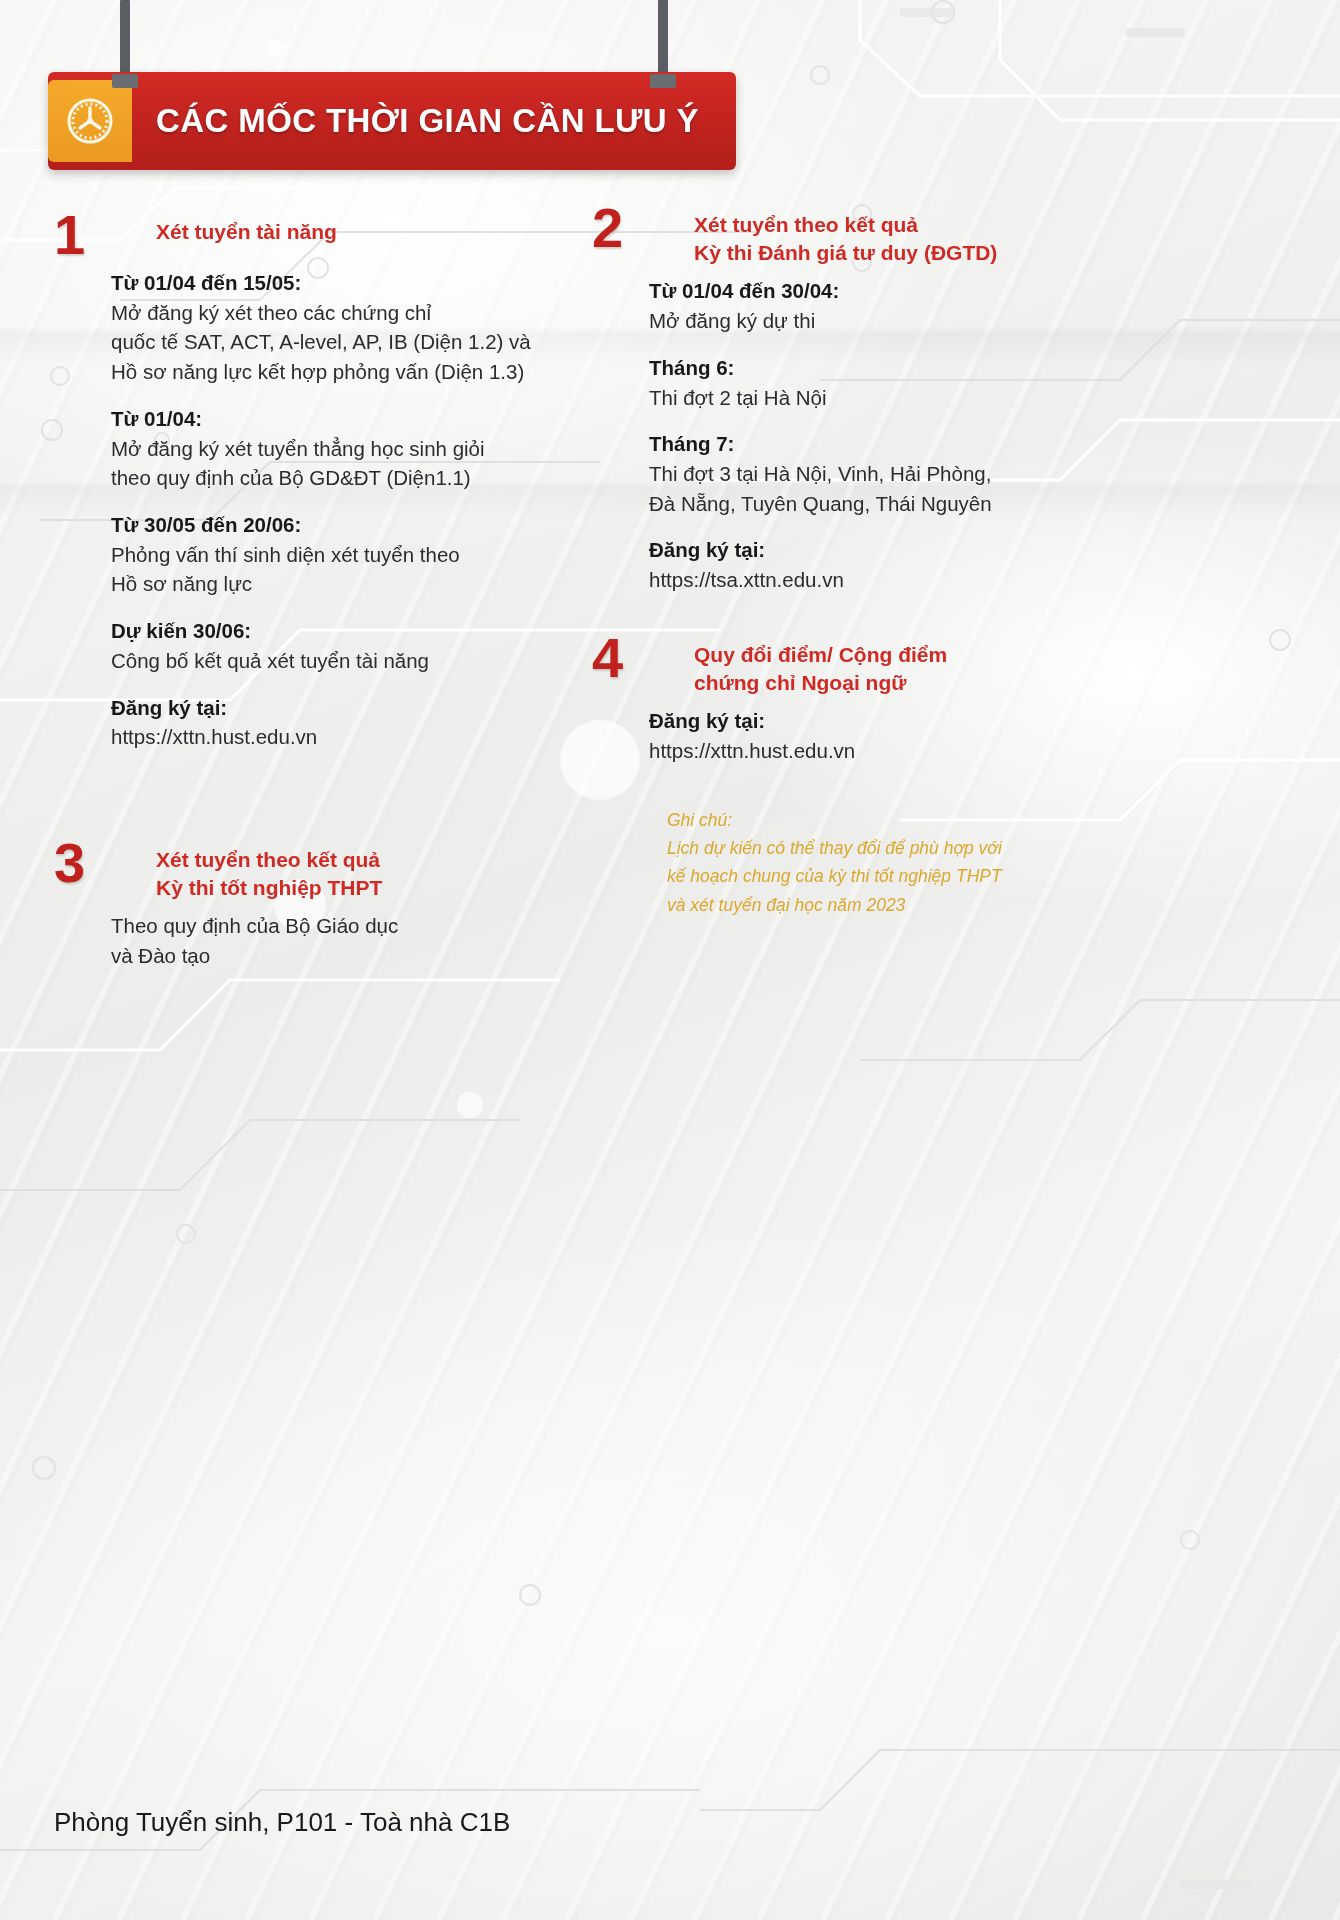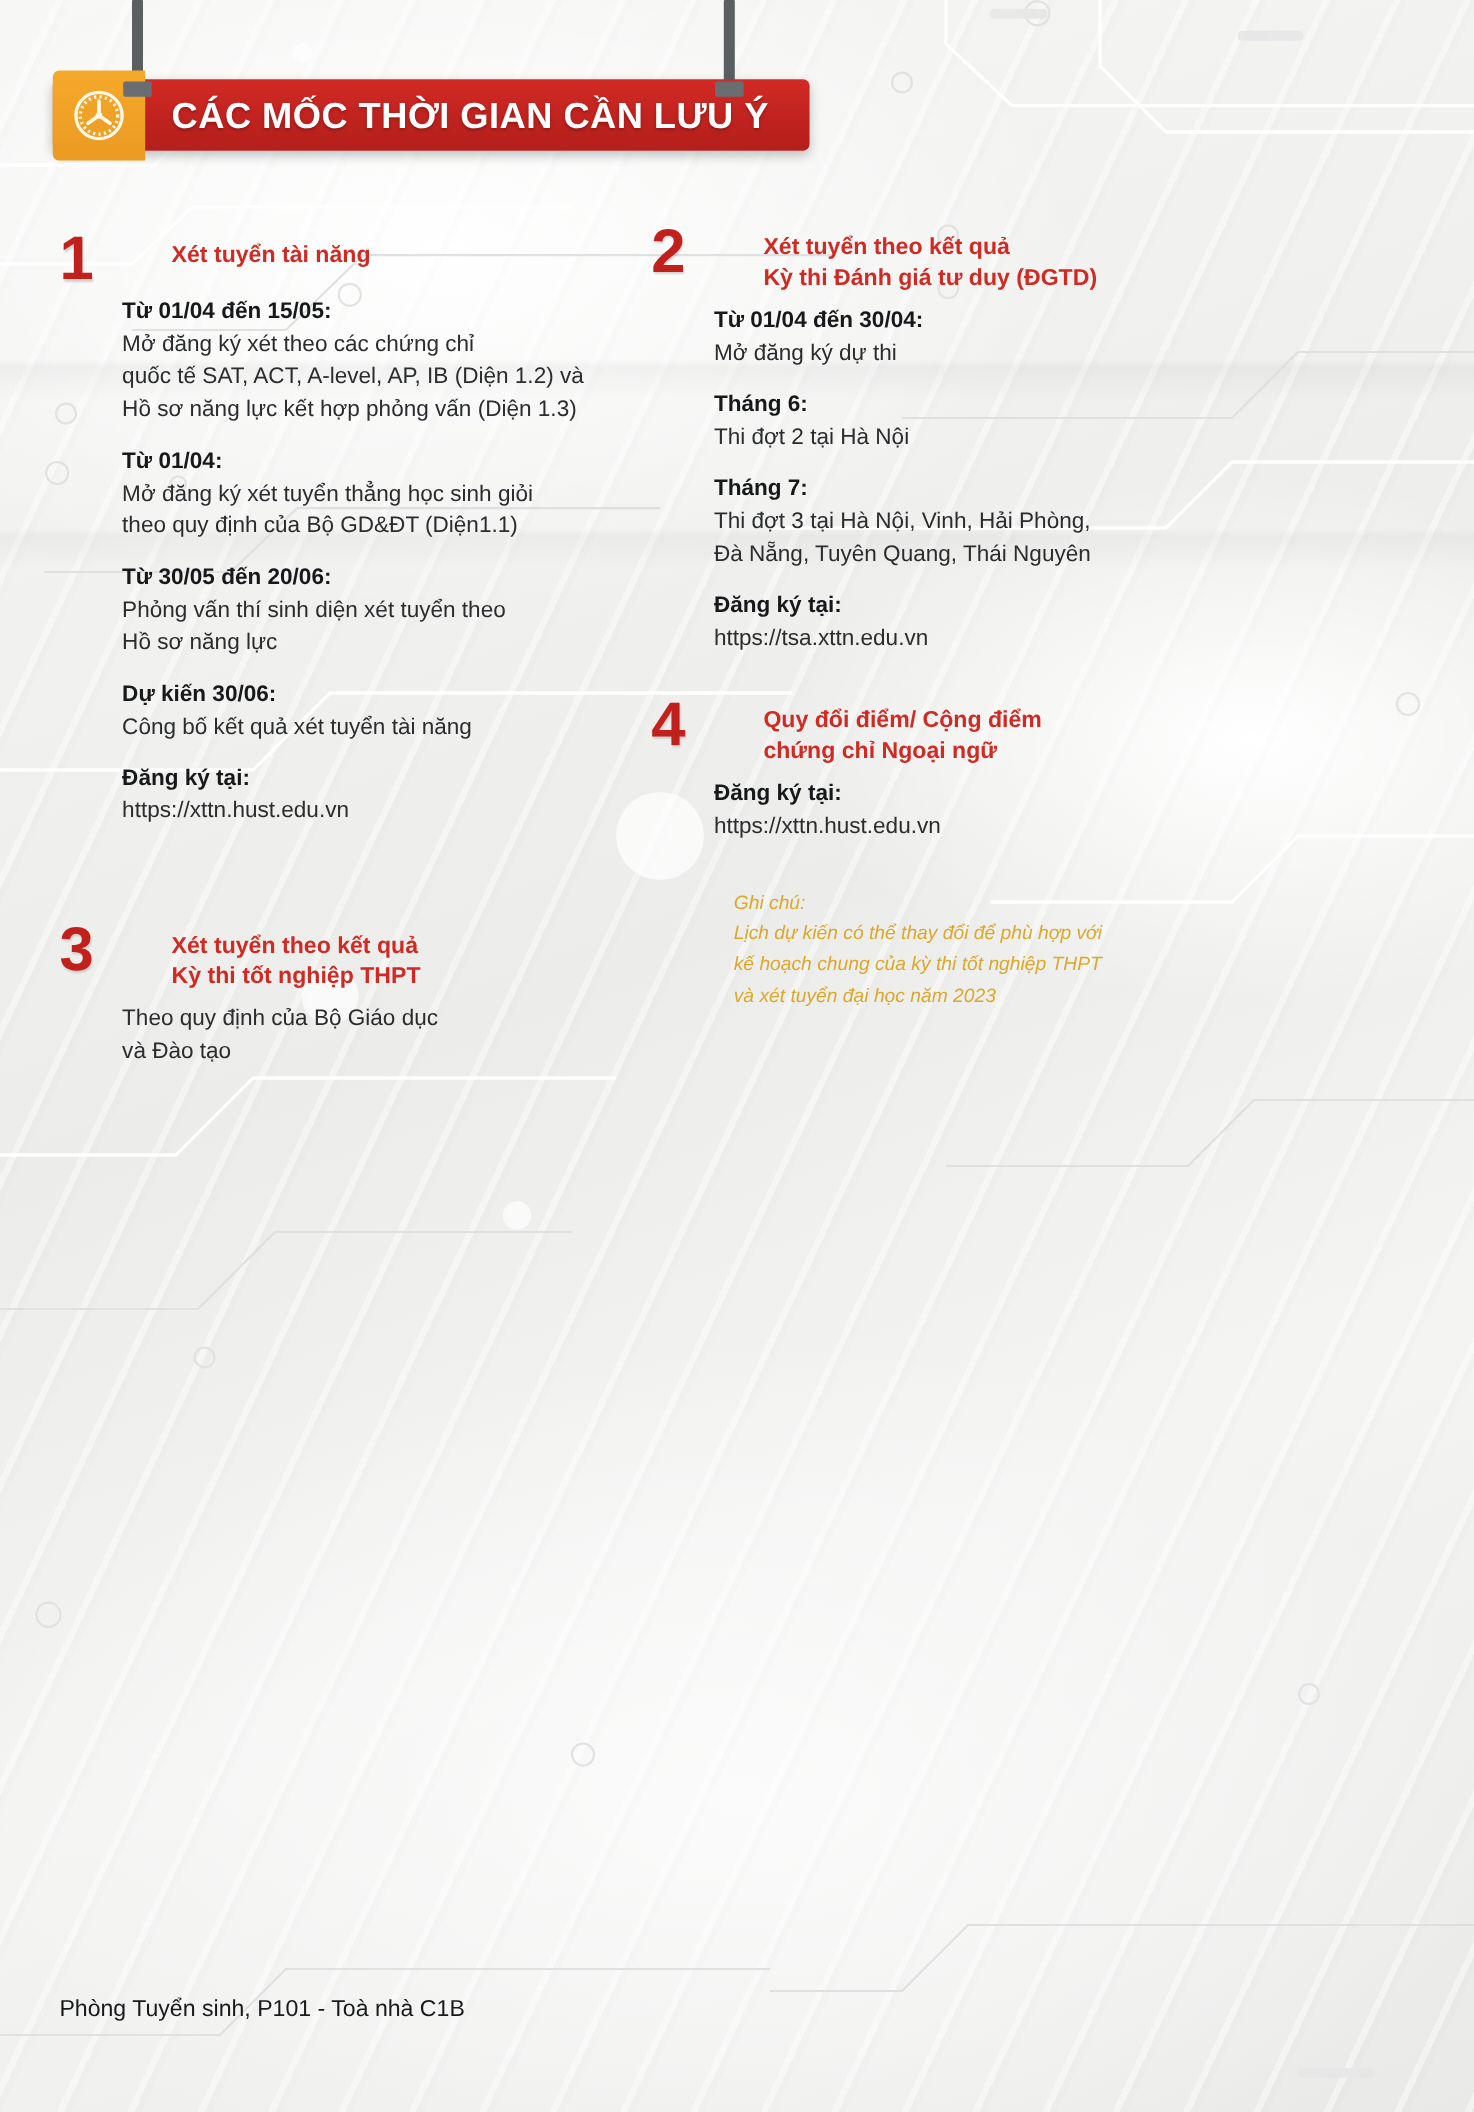--- a/index.html
+++ b/index.html
@@ -40,21 +40,21 @@
   .banner-wrap { position:absolute; left:48px; top:72px; z-index:5; }
   .hanger { position:absolute; width:10px; background:#5b5f63; border-radius:1px; }
   .hanger-l { left:72px; top:-72px; height:82px; }
   .hanger-r { left:610px; top:-72px; height:82px; }
   .hanger-cap { position:absolute; width:26px; height:14px; background:#6a6e72; border-radius:2px; }
   .cap-l { left:64px; top:2px; }
   .cap-r { left:602px; top:2px; }
 
   .banner {
     position:relative; display:flex; align-items:center;
-    width:688px; height:65px;
+    width:688px; height:98px;
     background:linear-gradient(180deg,#d32a25 0%,#c0231f 55%,#b41f1b 100%);
     border-radius:6px;
     box-shadow:0 4px 10px rgba(0,0,0,.22);
   }
   .banner-icon-box {
     width:84px; height:82px;
     background:linear-gradient(180deg,#f5a92a 0%,#eb9a22 100%);
     border-radius:6px 0 0 6px;
     display:flex; align-items:center; justify-content:center;
     flex:0 0 84px;
@@ -93,21 +93,21 @@
 
   .note {
     padding-left:75px; margin-top:40px;
     color:#dca82c; font-style:italic; font-size:17.5px; line-height:1.62;
   }
   .note .note-t { display:block; }
 
   
   .footer {
     position:absolute; left:54px; bottom:78px; z-index:8;
-    font-size:21px; color:#17191b; line-height:1.45;
+    font-size:26px; color:#17191b; line-height:1.45;
   }
   .footer span { display:block; }
 
   
   .art { position:absolute; left:0; bottom:0; width:1340px; height:480px; z-index:4; }
 </style>
 </head>
 <body>
 
 <div class="bg-layer bg-base"></div>

